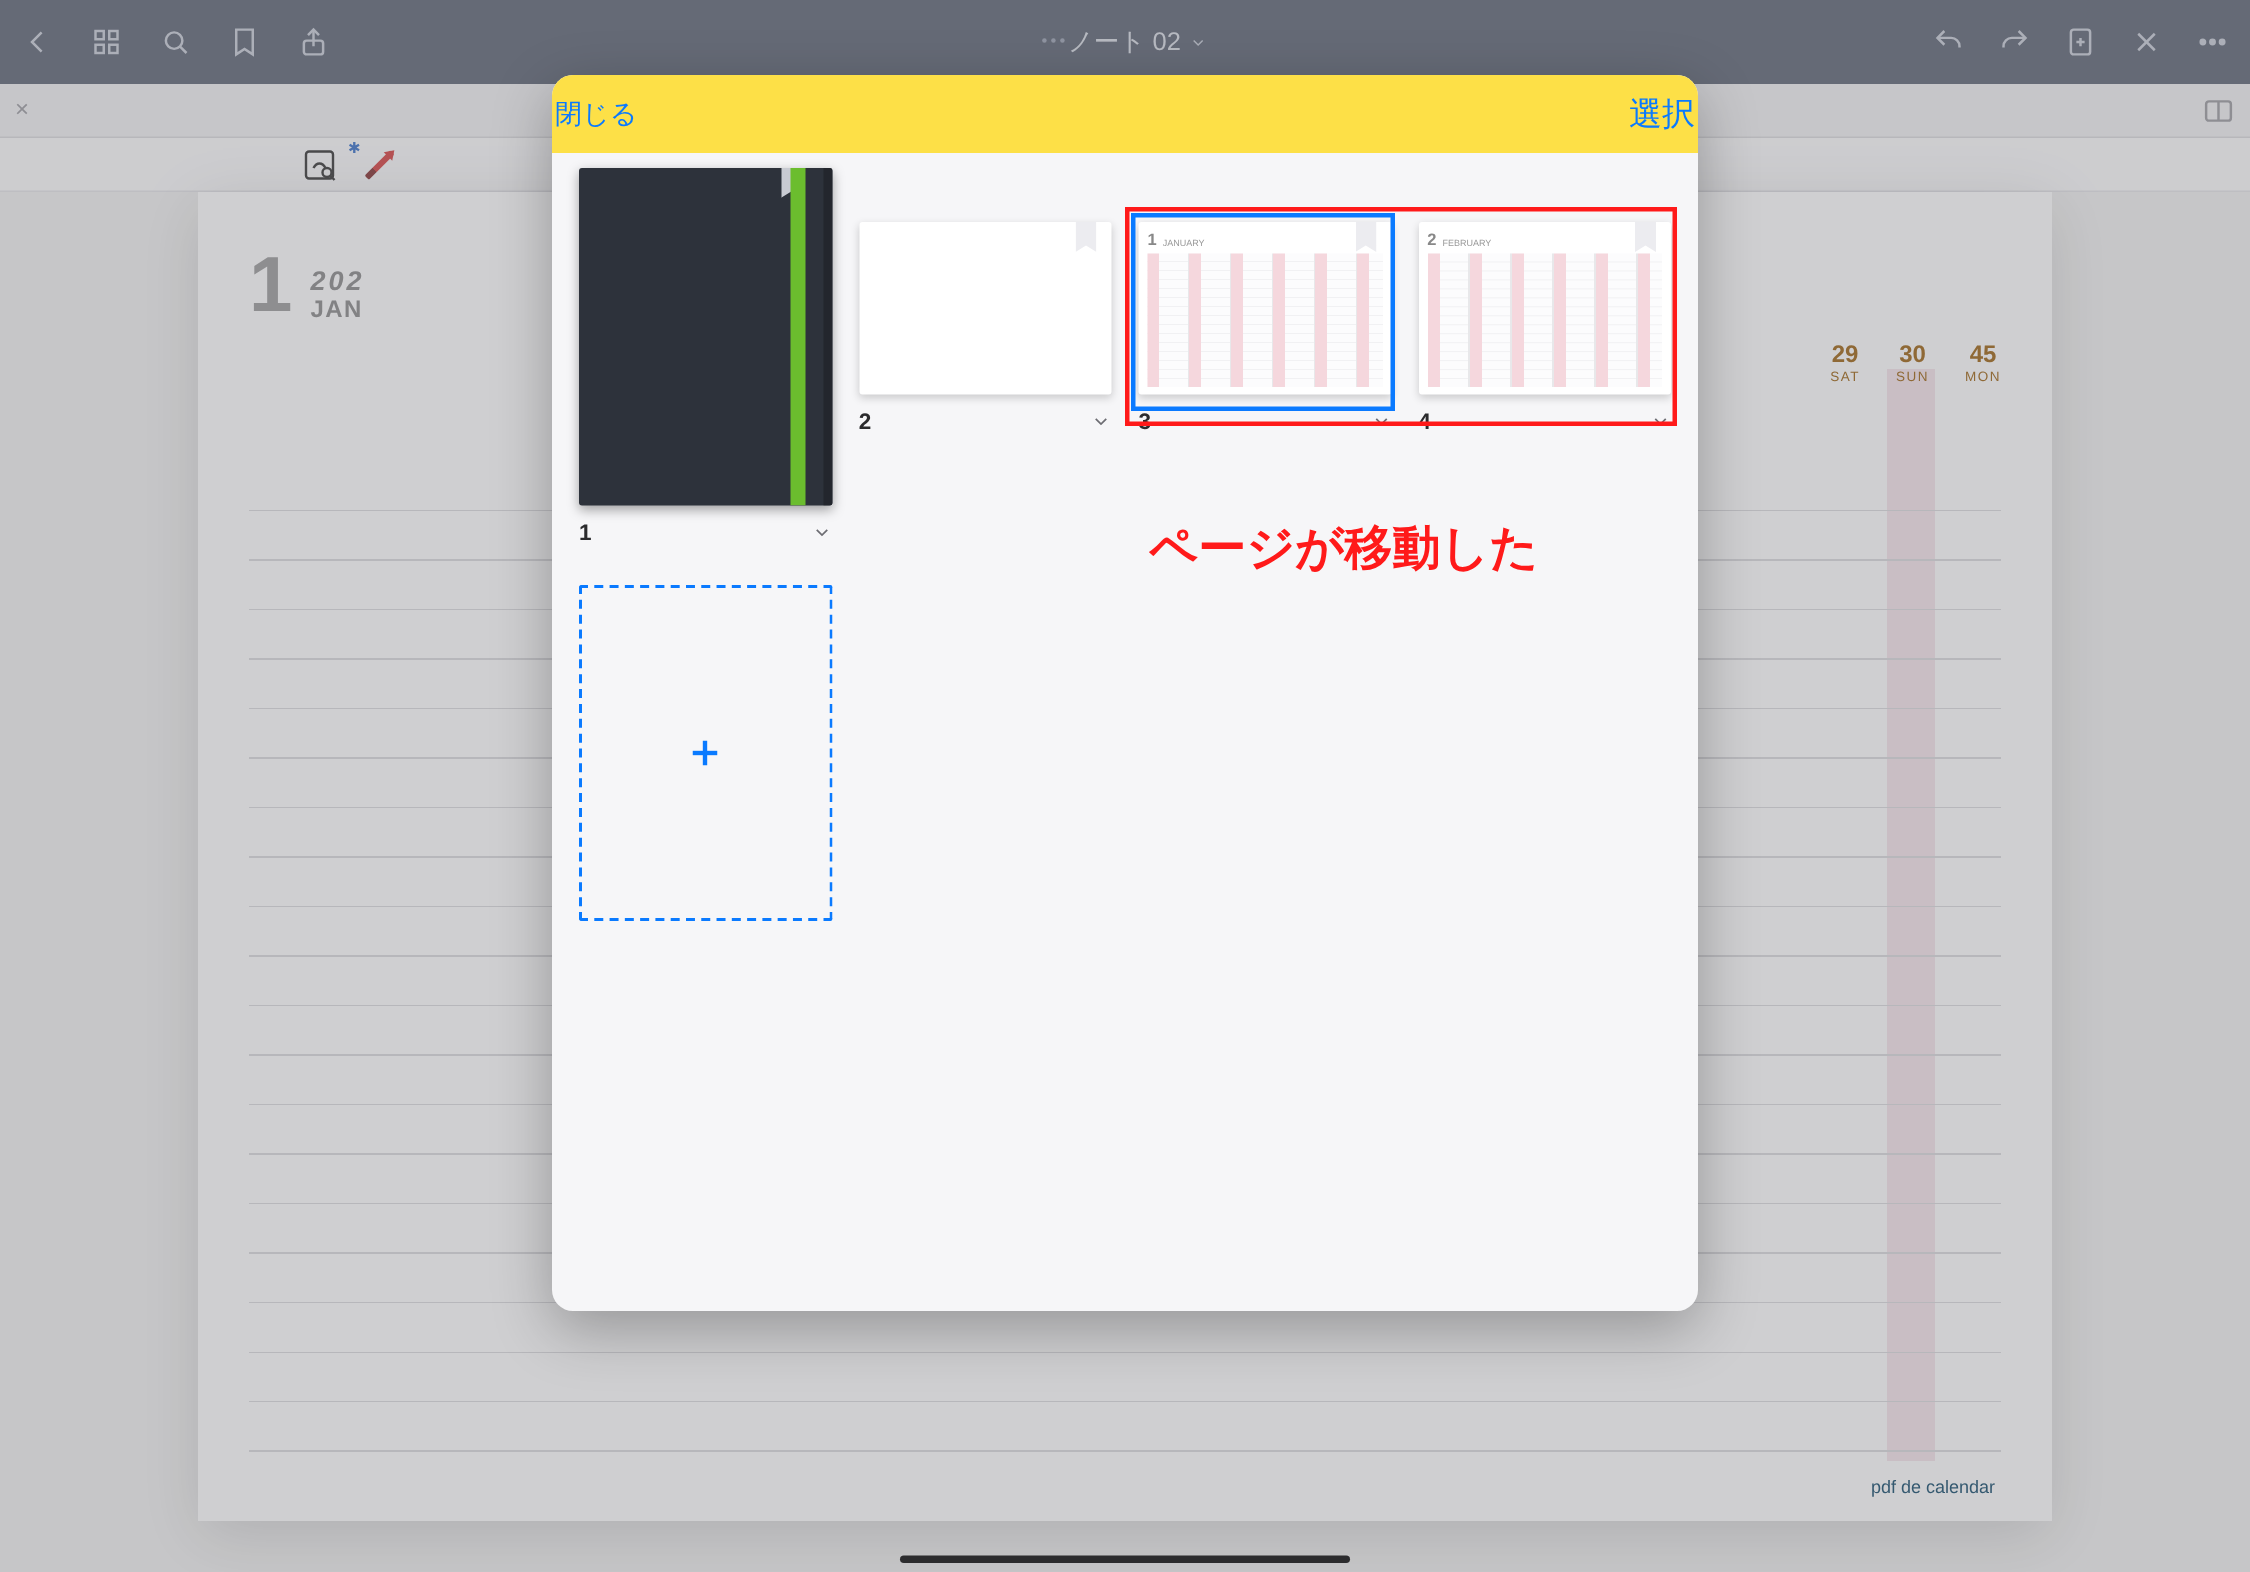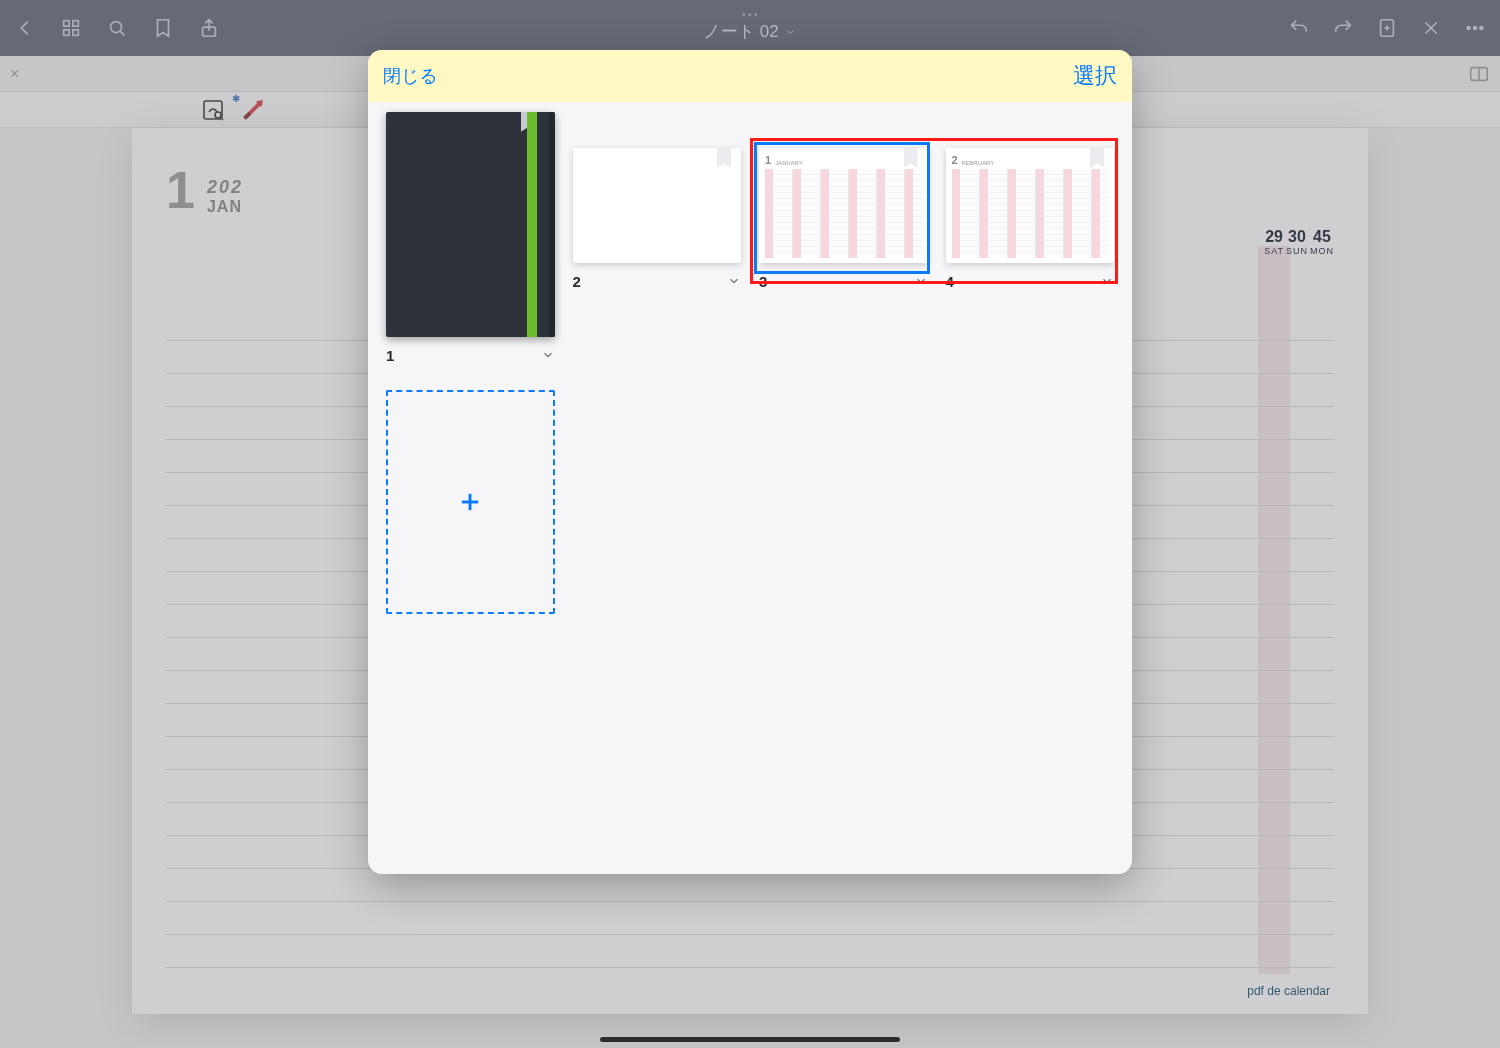--- a/index.html
+++ b/index.html
@@ -23,21 +23,21 @@
     height: 56px;
     background: #5b6374;
     display: flex; align-items: center;
     padding: 0 14px;
     color: #cfd3de;
     gap: 24px;
   }
   .top-bar .center {
     position: absolute; left: 50%; top: 50%; transform: translate(-50%,-50%);
     text-align: center; color: #d9dde7; font-size: 17px;
-    display:flex; flex-direction:column; align-items:center; gap:2px;
+    display:flex; flex-direction:row; align-items:center; gap:2px;
   }
   .top-bar .dotctl { display:flex; gap:3px; margin-bottom:2px;}
   .top-bar .dotctl span{ width:3px;height:3px;border-radius:50%;background:#9aa3b5;}
   .top-bar .right { margin-left:auto; display:flex; gap:22px; align-items:center;}
   .tb-icon { width:22px; height:22px; display:flex; align-items:center; justify-content:center; color:#c8cdd9;}
   .tb-icon svg { width:22px; height:22px; stroke:#c8cdd9; fill:none; stroke-width:1.8;}
   .title-row { display:flex; align-items:center; gap:6px;}
   .title-row svg{ width:12px;height:12px; stroke:#c3c9d6; fill:none; stroke-width:2;}
 
   
@@ -82,22 +82,22 @@
   }
   .cal-head .m { font-size:52px; color:#9a9a9a; line-height:1;}
   .cal-head .yr { font-size:18px; letter-spacing:2px;font-style:italic;}
   .cal-head .mon { font-size:16px; letter-spacing:1px;}
   .ruled {
     position:absolute; top:180px; left:34px; right:34px; bottom:40px;
     background: repeating-linear-gradient(to bottom,
       transparent 0 32px, #d9d9dc 32px 33px);
   }
   .cal-right {
-    position:absolute; top:100px; right:34px; color:#0f172a;
-    font-size:12px; display:flex; gap:2px; text-align:center;
+    position:absolute; top:100px; right:34px; color:#a16207;
+    font-size:12px; display:flex; gap:24px; text-align:center;
   }
   .cal-right div span{display:block;}
   .cal-right .d{font-size:16px;font-weight:600;}
   .cal-right .w{font-size:9px;letter-spacing:1px;}
   .sun-stripe{
     position:absolute; top:118px; right:78px; width:32px; bottom:40px;
     background:#f6e4ea;
   }
   .footer-brand{
     position:absolute; right:38px; bottom:16px;
@@ -110,22 +110,22 @@
     position:absolute; top:50px; left:50%; transform:translateX(-50%);
     width:764px; height:824px;
     background:#f6f6f8;
     border-radius:14px;
     box-shadow: 0 12px 40px rgba(0,0,0,0.28);
     overflow:hidden;
     z-index:10;
   }
   .modal-header{
     height:52px; display:flex; align-items:center;
-    padding:0 15px;
-    background:#fef9c3;
+    padding:0 2px;
+    background:#fde047;
     position:relative;
   }
   .close-link{ color:#0a7aff; font-size:18px; font-weight:500;}
   .select-link{ color:#0a7aff; font-size:22px; margin-left:auto;}
   .segmented{
     position:absolute; left:50%; top:50%; transform:translate(-50%,-50%);
     display:flex; background:#e6e6ea; border-radius:9px; padding:2px;
     font-size:15px;
   }
   .segmented .seg{
@@ -456,15 +456,16 @@
         <svg viewBox="0 0 24 24">
             <line x1="12" y1="5" x2="12" y2="19"></line>
             <line x1="5" y1="12" x2="19" y2="12"></line>
           </svg>
       </div>
     </div>
   </div>
 
   <div class="red-box" style="top:88px; left:382px; width:368px; height:146px;"></div>
   <div class="blue-box" style="top:92px; left:386px; width:176px; height:132px;"></div>
+  <div class="red-text" style="top:294px; left:398px;">ページが移動した</div>
 </div>
 
 <div class="home-ind"></div>
 
 </body></html>

